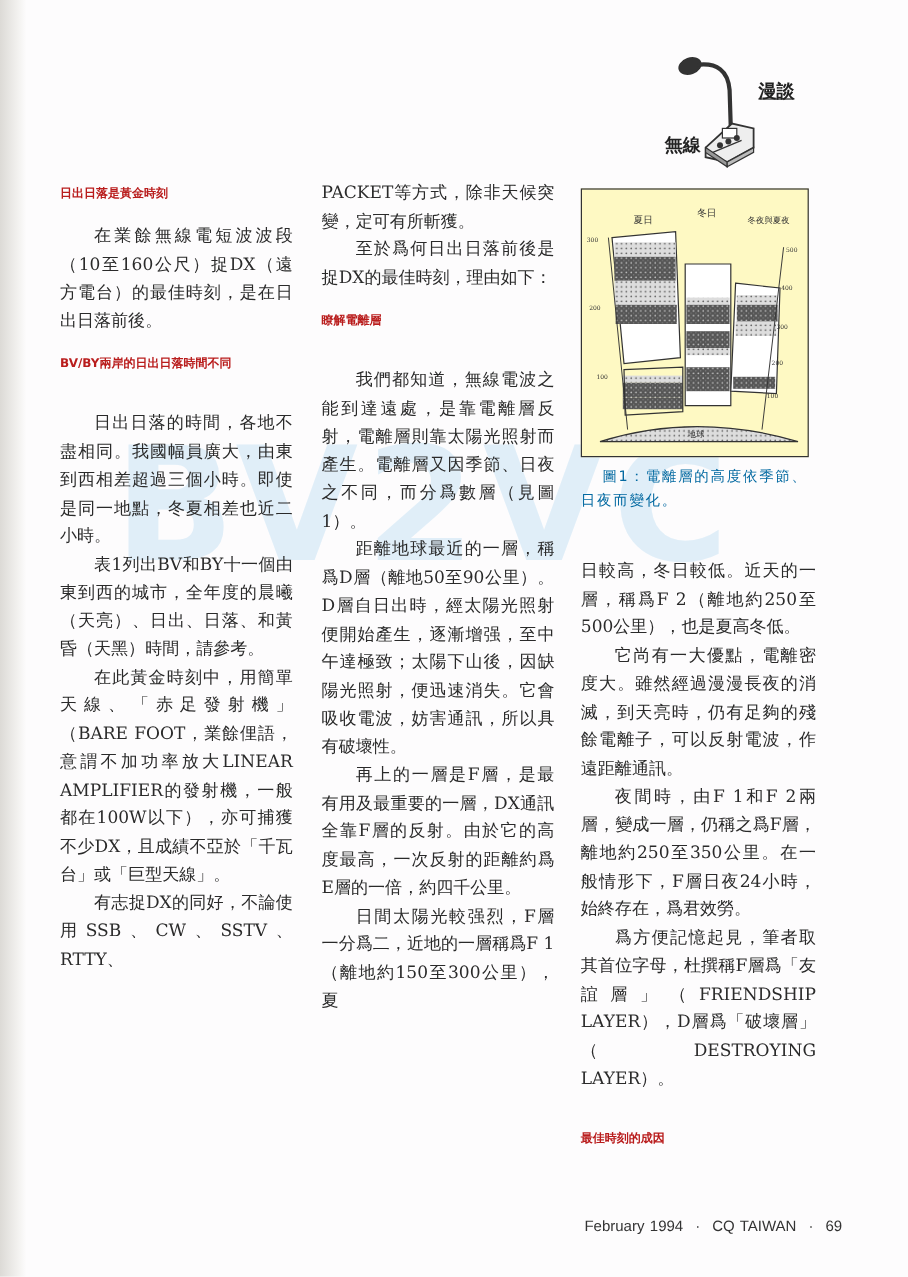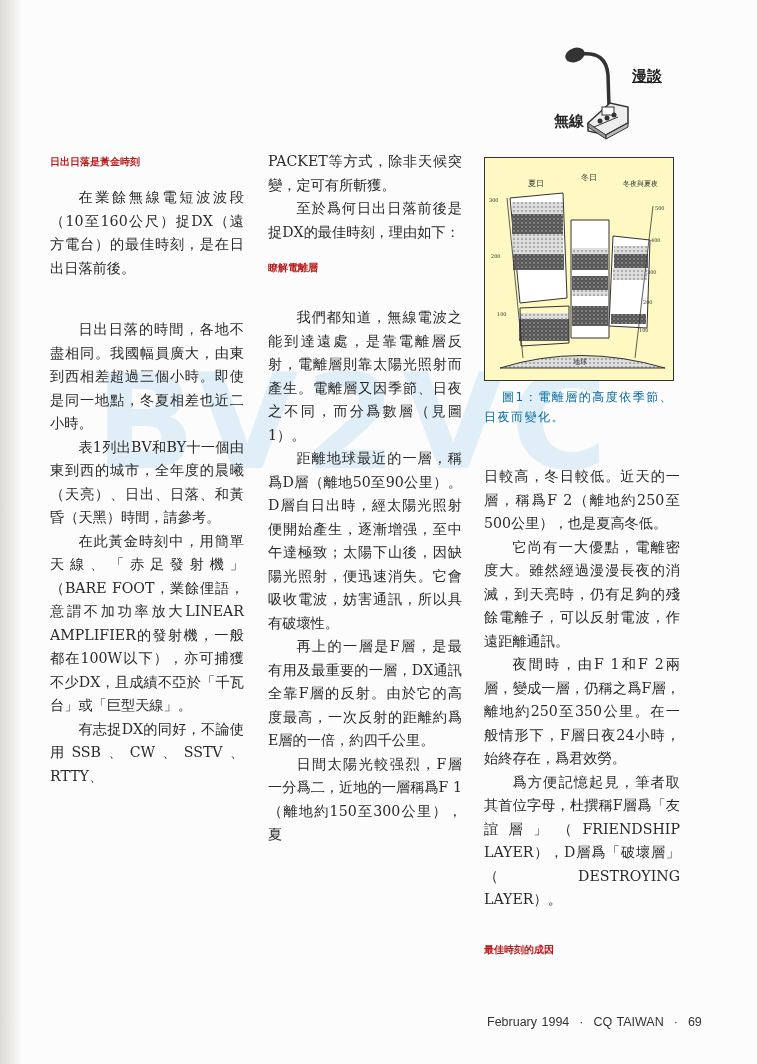--- a/index.html
+++ b/index.html
@@ -80,20 +80,21 @@
   </svg>
   <span class="t1">漫談</span>
   <span class="t2">無線</span>
 </div>
 
 <div class="col" id="col1">
   <h2>日出日落是黃金時刻</h2>
   <div class="gap-s"></div>
   <p>在業餘無線電短波波段（10至160公尺）捉DX（遠方電台）的最佳時刻，是在日出日落前後。</p>
   <div class="gap-s"></div>
+  <h2>BV/BY兩岸的日出日落時間不同</h2>
   <div class="gap-m"></div>
   <p>日出日落的時間，各地不盡相同。我國幅員廣大，由東到西相差超過三個小時。即使是同一地點，冬夏相差也近二小時。</p>
   <p>表1列出BV和BY十一個由東到西的城市，全年度的晨曦（天亮）、日出、日落、和黃昏（天黑）時間，請參考。</p>
   <p>在此黃金時刻中，用簡單天線、「赤足發射機」（BARE FOOT，業餘俚語，意謂不加功率放大LINEAR AMPLIFIER的發射機，一般都在100W以下），亦可捕獲不少DX，且成績不亞於「千瓦台」或「巨型天線」。</p>
   <p>有志捉DX的同好，不論使用SSB、CW、SSTV、RTTY、</p>
 </div>
 
 <div class="col" id="col2">
   <p class="cont">PACKET等方式，除非天候突變，定可有所斬獲。</p>
   <p>至於爲何日出日落前後是捉DX的最佳時刻，理由如下：</p>

